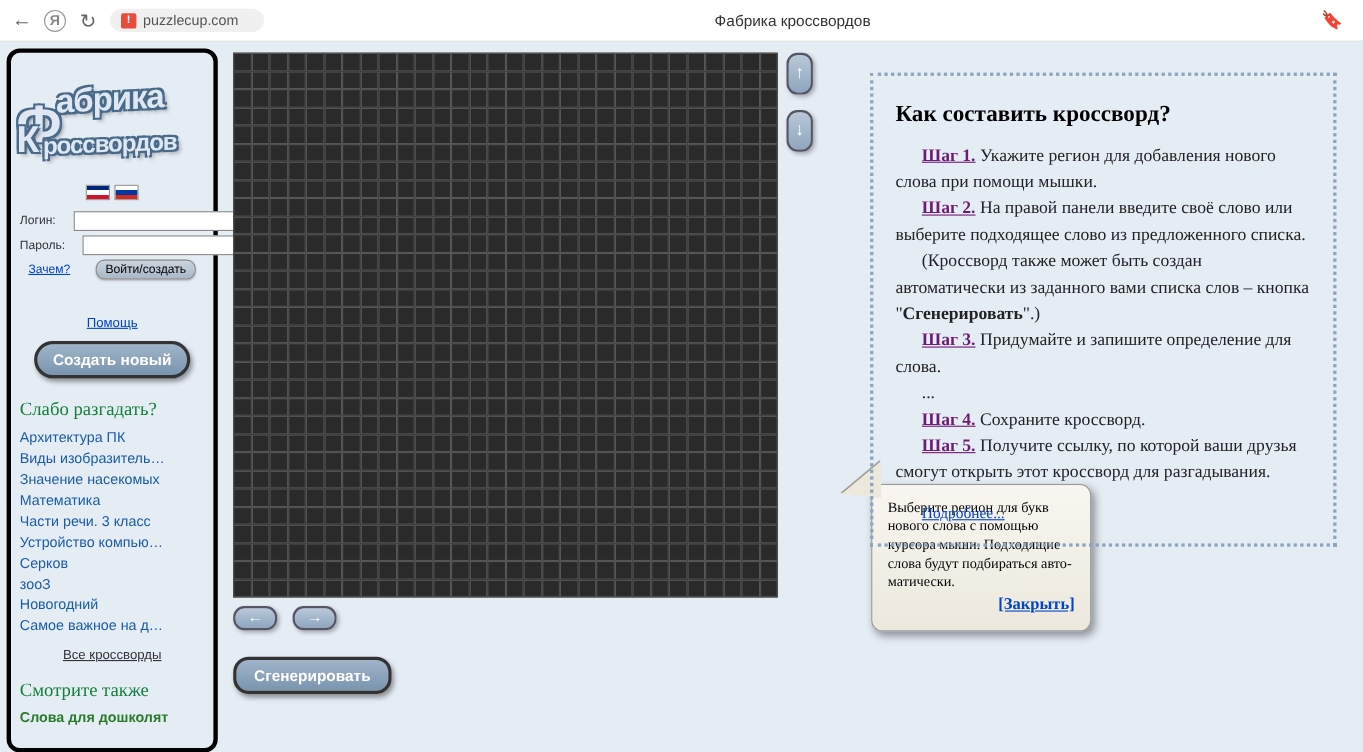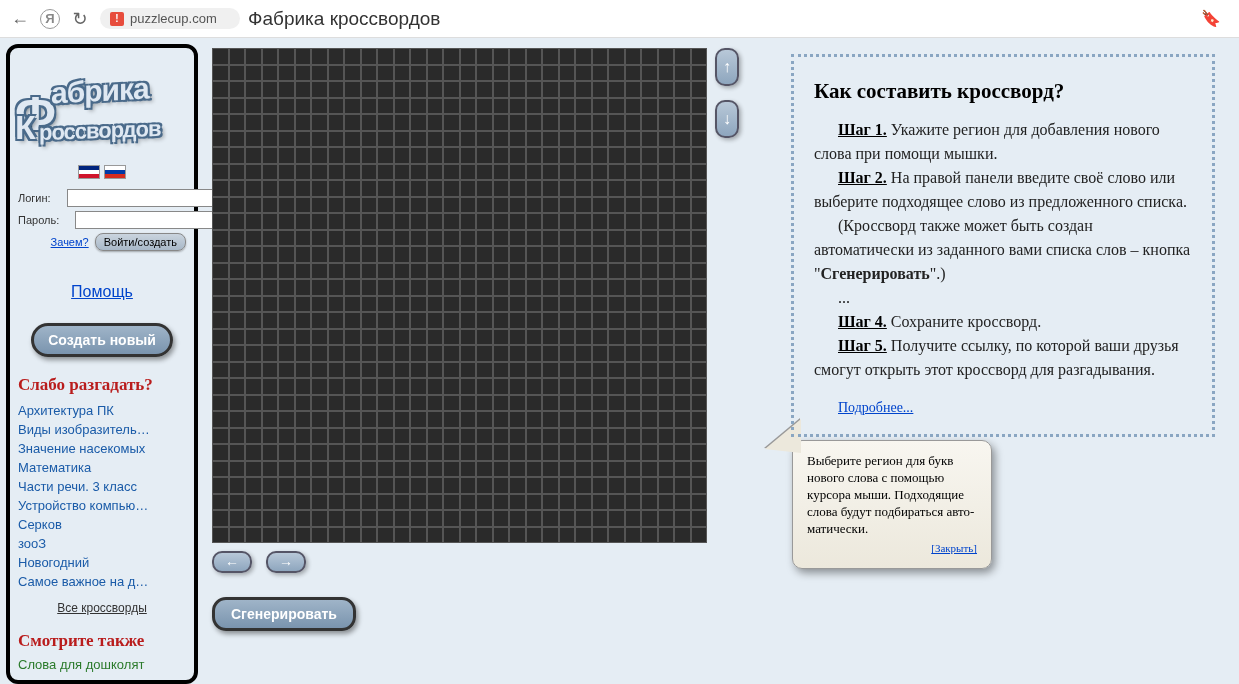--- a/index.html
+++ b/index.html
@@ -3,66 +3,66 @@
 <meta charset="utf-8">
 <style>
 * { box-sizing: border-box; margin: 0; padding: 0; }
 body { font-family: Georgia, 'Times New Roman', serif; background: #e5edf4; overflow: hidden; }
 
 .browser-bar { height: 38px; background: #fff; border-bottom: 1px solid #ddd; display: flex; align-items: center; padding: 0 8px; gap: 8px; font-family: Arial, sans-serif; }
 .browser-bar .nav-icon { width: 24px; height: 24px; display: flex; align-items: center; justify-content: center; color: #666; font-size: 18px; cursor: pointer; border-radius: 50%; }
 .browser-bar .circle-icon { border: 1.5px solid #999; border-radius: 50%; width: 20px; height: 20px; font-size: 13px; font-weight: bold; color: #888; }
 .url-bar { display: flex; align-items: center; background: #f0f0f0; border-radius: 14px; padding: 3px 10px; gap: 6px; font-size: 13px; color: #555; width: 140px; }
 .url-bar .warn { width: 14px; height: 14px; background: #e74c3c; border-radius: 2px; display: flex; align-items: center; justify-content: center; color: #fff; font-size: 10px; font-weight: bold; }
-.tab-title { flex: 1; font-size: 19px; color: #333; }
+.tab-title { flex: 1; text-align: center; font-size: 14px; color: #333; }
 .bookmark-icon { color: #aaa; font-size: 16px; margin-right: 10px; }
 
 .app { display: flex; height: calc(100vh - 38px); }
 
 .sidebar { width: 192px; background: #e5edf4; border: 4px solid #000; border-radius: 12px; margin: 6px 0 0 6px; padding: 8px; display: flex; flex-direction: column; align-items: center; font-family: Arial, sans-serif; }
 .logo { width: 170px; height: 108px; position: relative; margin-bottom: 4px; }
 .logo-text1 { font-family: 'Arial Black', sans-serif; font-size: 30px; font-weight: 900; color: #dfe8f2; text-shadow: -2px -2px 0 #4a6a8a, 2px -2px 0 #4a6a8a, -2px 2px 0 #4a6a8a, 2px 2px 0 #4a6a8a, 3px 3px 4px rgba(0,0,0,.4); letter-spacing: -1px; position: absolute; top: 18px; left: 6px; transform: skewY(-3deg); }
 .logo-text2 { font-family: 'Arial Black', sans-serif; font-size: 22px; font-weight: 900; color: #dfe8f2; text-shadow: -2px -2px 0 #4a6a8a, 2px -2px 0 #4a6a8a, -2px 2px 0 #4a6a8a, 2px 2px 0 #4a6a8a, 3px 3px 4px rgba(0,0,0,.4); letter-spacing: -1px; position: absolute; top: 58px; left: 0; transform: skewY(-2deg); }
 .logo-k { font-family: 'Arial Black', sans-serif; font-size: 48px; font-weight: 900; color: #dfe8f2; text-shadow: -2px -2px 0 #4a6a8a, 2px -2px 0 #4a6a8a, -2px 2px 0 #4a6a8a, 2px 2px 0 #4a6a8a, 3px 3px 4px rgba(0,0,0,.4); position: absolute; top: 30px; left: -2px; }
 .flags { display: flex; gap: 4px; justify-content: center; margin-bottom: 10px; }
 .flag { width: 22px; height: 14px; border: 1px solid #999; }
 .flag-en { background: linear-gradient(to bottom, #00247d 33%, #fff 33%, #fff 66%, #cf142b 66%); position: relative; }
 .flag-ru { background: linear-gradient(to bottom, #fff 33%, #0039a6 33%, #0039a6 66%, #d52b1e 66%); }
 .login-row { display: flex; align-items: center; gap: 16px; margin-bottom: 4px; width: 100%; font-size: 11px; }
 .login-row label { width: 42px; text-align: right; color: #333; }
 .login-row input { flex: 1; border: 1px solid #888; height: 18px; font-size: 11px; padding: 0 2px; }
-.login-btns { display: flex; align-items: center; gap: 6px; margin-bottom: 32px; justify-content: flex-end; width: 100%; }
+.login-btns { display: flex; align-items: center; gap: 23px; margin-bottom: 32px; justify-content: center; width: 100%; }
 .login-btns a { font-size: 11px; color: #0044cc; text-decoration: underline; }
 .btn-small { background: linear-gradient(#cad4de, #a8b8c8); border: 1px solid #888; border-radius: 8px; padding: 2px 8px; font-size: 11px; cursor: pointer; box-shadow: 0 1px 2px rgba(0,0,0,.3); }
-.help-link { font-size: 16px; color: #0044cc; text-decoration: underline; margin-bottom: 22px; }
+.help-link { font-size: 12px; color: #0044cc; text-decoration: underline; margin-bottom: 10px; }
 .btn-create { background: linear-gradient(#9fb4c8, #7a94ae); border: 3px solid #333; border-radius: 18px; padding: 6px 14px; font-size: 14px; font-weight: bold; color: #fff; cursor: pointer; box-shadow: 2px 3px 5px rgba(0,0,0,.4); margin-bottom: 18px; }
-.section-title { font-family: Georgia, serif; font-size: 17px; font-weight: bold; color: #b91c1c; align-self: flex-start; margin-bottom: 6px; }
+.section-title { font-family: Georgia, serif; font-size: 17px; font-weight: normal; color: #15803d; align-self: flex-start; margin-bottom: 6px; }
 .xw-list { list-style: none; width: 100%; margin-bottom: 10px; }
 .xw-list li { font-size: 13px; color: #1a5ba8; padding: 2px 0; cursor: pointer; font-family: Liberation Sans, sans-serif; white-space: nowrap; overflow: hidden; text-overflow: ellipsis; }
 .all-xw { font-size: 12px; color: #333; text-decoration: underline; margin-bottom: 16px; }
-.see-also { font-size: 13px; color: #2a7a2a; font-weight: normal; cursor: pointer; font-family: Arial, sans-serif; align-self: flex-start; }
+.see-also { font-size: 13px; color: #2a7a2a; font-weight: bold; cursor: pointer; font-family: Arial, sans-serif; align-self: flex-start; }
 
 .main { flex: 1; padding: 10px 14px; position: relative; }
 .grid-wrap { display: flex; gap: 8px; }
 .grid { display: grid; grid-template-columns: repeat(30, 16.5px); grid-template-rows: repeat(30, 16.5px); background: #000; gap: 0; }
 .cell { background: #2a2a2a; border: 0.5px solid #555; }
 .vbtns { display: flex; flex-direction: column; gap: 14px; }
 .arrow-btn { width: 24px; height: 38px; background: linear-gradient(#b8c8d8, #8ea6be); border: 2px solid #556; border-radius: 10px; display: flex; align-items: center; justify-content: center; color: #fff; font-size: 16px; cursor: pointer; box-shadow: 2px 2px 4px rgba(0,0,0,.3); }
 .hbtns { display: flex; gap: 14px; margin-top: 8px; }
 .arrow-btn-h { width: 40px; height: 22px; background: linear-gradient(#b8c8d8, #8ea6be); border: 2px solid #556; border-radius: 10px; display: flex; align-items: center; justify-content: center; color: #fff; font-size: 14px; cursor: pointer; box-shadow: 2px 2px 4px rgba(0,0,0,.3); }
 .btn-gen { background: linear-gradient(#9fb4c8, #7a94ae); border: 3px solid #333; border-radius: 14px; padding: 6px 16px; font-size: 14px; font-weight: bold; color: #fff; cursor: pointer; box-shadow: 2px 3px 5px rgba(0,0,0,.4); margin-top: 24px; }
 
 .tooltip { position: absolute; left: 594px; top: 402px; width: 200px; background: linear-gradient(#f8f6f0, #ece8dc); border: 1px solid #999; border-radius: 10px; padding: 12px 14px; font-size: 13px; line-height: 1.3; box-shadow: 3px 4px 8px rgba(0,0,0,.4); font-family: Georgia, serif; }
 .tooltip::before { content: ''; position: absolute; top: -22px; left: -28px; width: 0; height: 0; border-right: 36px solid #ece8dc; border-top: 30px solid transparent; border-bottom: 4px solid transparent; filter: drop-shadow(-1px -1px 0 #999); }
-.tooltip .close { text-align: right; font-size: 11px; color: #0044cc; text-decoration: underline; cursor: pointer; margin-top: 4px; }
-
-.instructions { position: absolute; right: 24px; top: 16px; width: 424px; border: 3px dotted #8aa6c2; padding: 22px 20px 18px; font-family: Georgia, serif; }
+.tooltip .close { text-align: right; font-size: 15px; color: #0044cc; text-decoration: underline; cursor: pointer; margin-top: 4px; font-weight: bold; }
+
+.instructions { position: absolute; right: 24px; top: 28px; width: 424px; border: 3px dotted #8aa6c2; padding: 22px 20px 18px; font-family: Georgia, serif; }
 .instructions h2 { font-size: 21px; font-weight: bold; margin-bottom: 14px; }
 .instructions p { font-size: 16px; line-height: 1.5; color: #222; text-indent: 24px; }
-.instructions .step { font-weight: bold; text-decoration: underline; color: #000000; }
+.instructions .step { font-weight: bold; text-decoration: underline; color: #701a75; }
 .instructions .gen-word { font-weight: bold; }
 .instructions .more { font-size: 14px; color: #0044cc; text-decoration: underline; cursor: pointer; text-indent: 24px; display: block; margin-top: 18px; }
 </style>
 </head>
 <body>
 
 <div class="browser-bar">
   <div class="nav-icon">←</div>
   <div class="nav-icon circle-icon">Я</div>
   <div class="nav-icon">↻</div>
@@ -1036,19 +1036,20 @@
     <div class="tooltip">
       <div>Выберите регион для букв нового слова с по­мощью курсора мыши. Подходящие слова бу­дут подбираться авто­матически.</div>
       <div class="close">[Закрыть]</div>
     </div>
 
     <div class="instructions">
       <h2>Как составить кроссворд?</h2>
       <p><span class="step">Шаг 1.</span><span> Укажите регион для добавления нового слова при помощи мышки.</span></p>
       <p><span class="step">Шаг 2.</span><span> На правой панели введите своё слово или выберите подходящее слово из предложенного списка.</span></p>
       <p><span>(Кроссворд также может быть создан автоматически из заданного вами списка слов – кнопка "</span><span class="gen-word">Сгенерировать</span><span>".)</span></p>
+      <p><span class="step">Шаг 3.</span><span> Придумайте и запишите определение для слова.</span></p>
       <p>...</p>
       <p><span class="step">Шаг 4.</span><span> Сохраните кроссворд.</span></p>
       <p><span class="step">Шаг 5.</span><span> Получите ссылку, по которой ваши друзья смогут открыть этот кроссворд для разгадывания.</span></p>
       <a class="more">Подробнее...</a>
     </div>
   </div>
 </div>
 
 </body></html>

